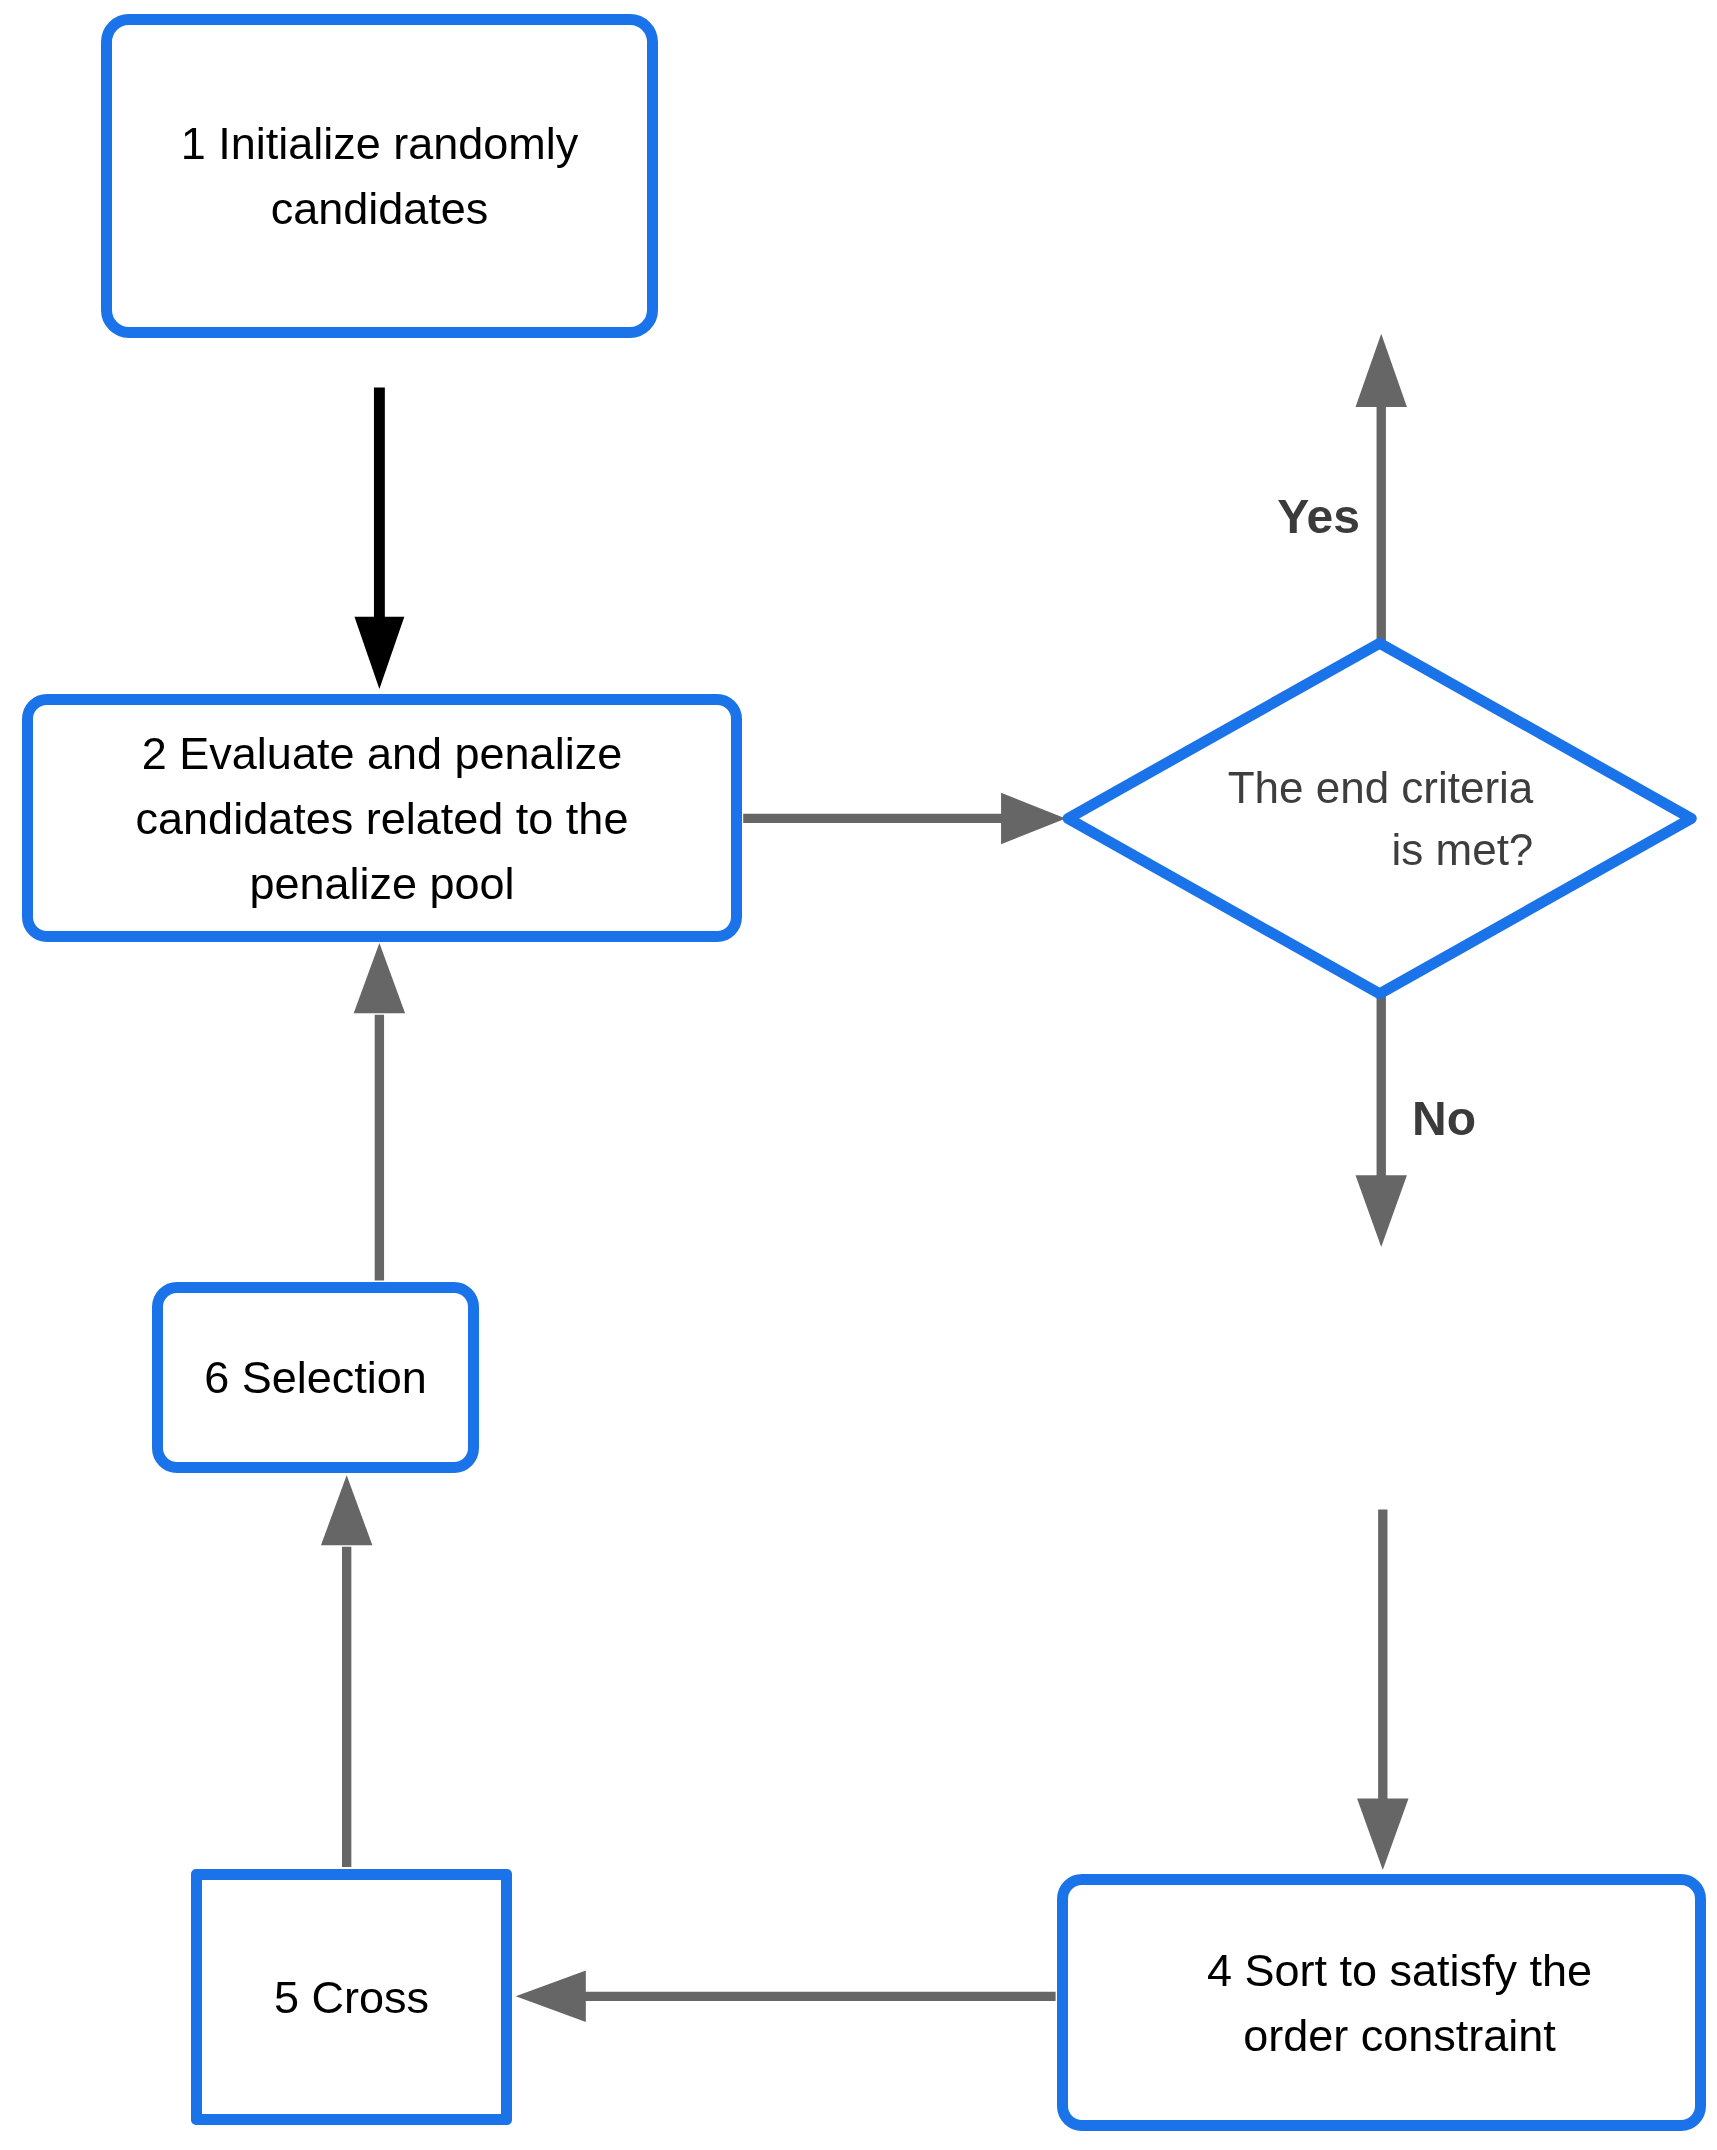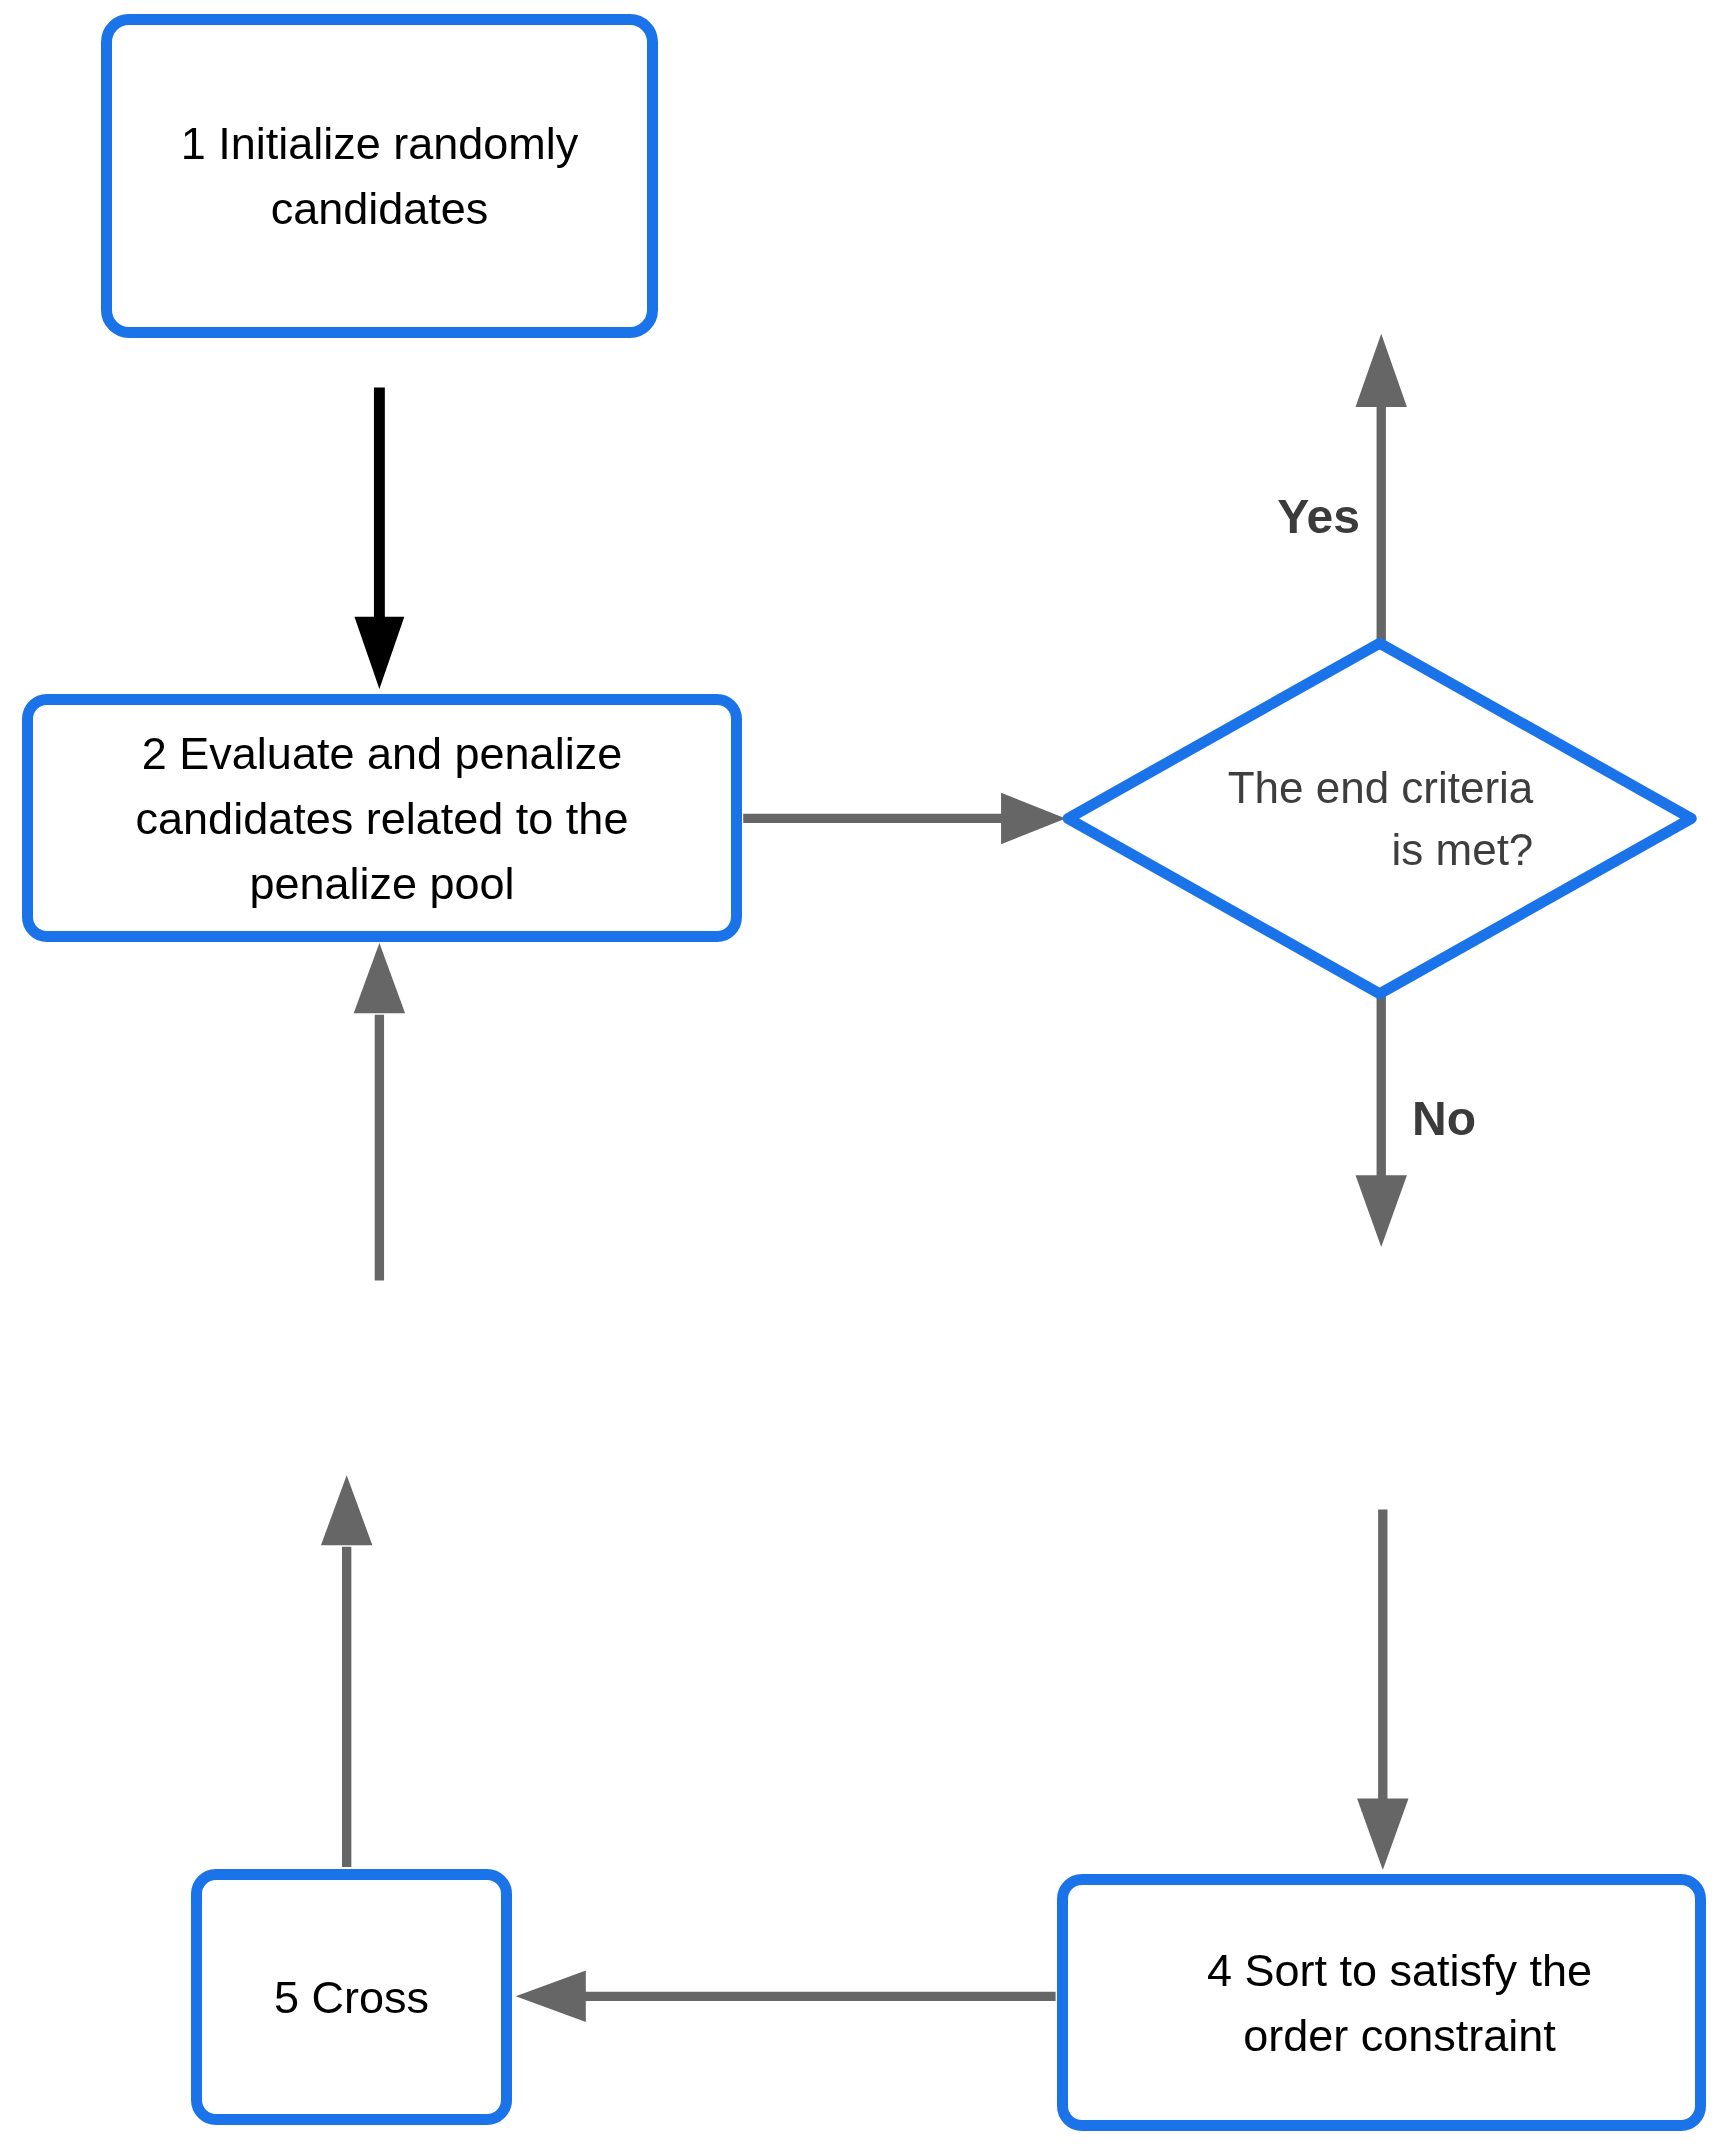--- a/index.html
+++ b/index.html
@@ -42,21 +42,21 @@
     white-space:pre-line;
     color:var(--label-text);
     font-size:45px;
     line-height:65px;
   }
   .node.stadium-start{left:101px;top:14px;width:557px;height:324px;border-radius:28px;}
   .node.stadium-end{left:1114px;top:78px;width:538px;height:249px;border-radius:125px;}
   .node.proc-evaluate{left:22px;top:694px;width:720px;height:248px;border-radius:25px;}
   .node.proc-mutation{left:1079px;top:1249px;width:627px;height:259px;border-radius:25px;}
   .node.proc-sort{left:1057px;top:1874px;width:649px;height:257px;border-radius:25px;padding-left:36px;}
-  .node.proc-cross{left:191px;top:1869px;width:321px;height:256px;border-radius:25px;}
+  .node.proc-cross{left:191px;top:1869px;width:321px;height:256px;border-radius:5px;}
   .node.proc-selection{left:152px;top:1282px;width:327px;height:191px;border-radius:25px;}
   .decision-label{
     position:absolute;left:1131px;top:717px;width:499px;height:203px;
     display:flex;align-items:center;justify-content:center;text-align:right;
   }
   .decision-label .lbl{color:var(--decision-text);font-size:44px;line-height:62px;}
   .edge-label{
     position:absolute;
     color:var(--edge-label-text);
     font-weight:bold;
@@ -135,18 +135,21 @@
 
   <div class="node proc-sort">
     <div class="lbl">4 Sort to satisfy the
 order constraint</div>
   </div>
 
   <div class="node proc-cross">
     <div class="lbl">5 Cross</div>
   </div>
 
+  <div class="node proc-selection">
+    <div class="lbl">6 Selection</div>
+  </div>
 
   <div class="edge-label yes">Yes</div>
   <div class="edge-label no">No</div>
 
 </div>
 
 
 </body></html>

